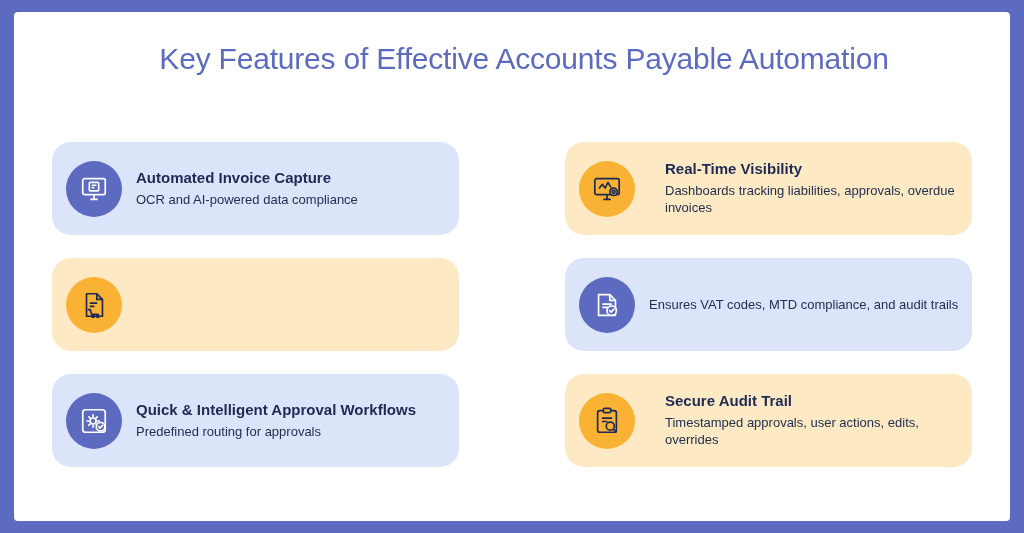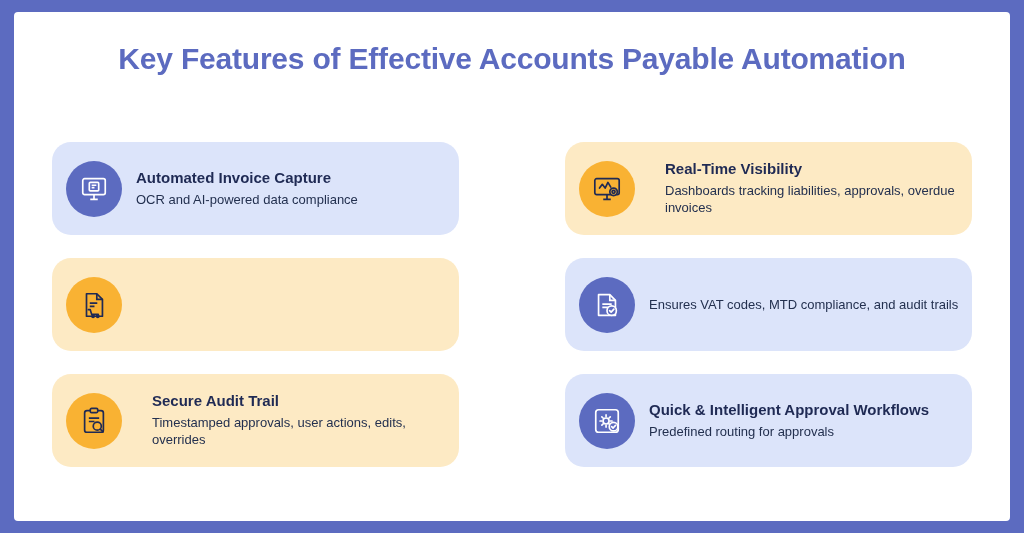--- a/index.html
+++ b/index.html
@@ -22,23 +22,24 @@
     background: #ffffff;
     border-radius: 4px;
   }
   .title {
     position: absolute;
     left: 0;
     top: 30px;
     width: 996px;
     text-align: center;
     font-size: 30px;
-    font-weight: bold;
+    font-weight: normal;
     color: #5c6bc0;
     letter-spacing: -0.2px;
+    padding-left: 12px;
   }
   .grid {
     position: absolute;
     left: 38px;
     top: 130px;
     width: 920px;
     display: grid;
     grid-template-columns: 407px 407px;
     grid-column-gap: 106px;
     grid-row-gap: 23px;
@@ -147,46 +148,46 @@
           <path d="M11 15h10M11 18.5h7"></path>
           <circle cx="21" cy="22" r="5" fill="#5c6bc0"></circle>
           <path d="M18.8 22l1.6 1.6 3-3.2" stroke-linecap="round" stroke-linejoin="round"></path>
         </svg>
       </div>
       <div class="card-text">
         <div class="card-desc">Ensures VAT codes, MTD compliance, and audit trails</div>
       </div>
     </div>
 
+    <div class="card blue">
+      <div class="icon-wrap indigo">
+        <svg width="30" height="30" viewBox="0 0 32 32" fill="none" stroke="#ffffff" stroke-width="1.8">
+          <rect x="4" y="4" width="24" height="24" rx="3"></rect>
+          <circle cx="15" cy="16" r="3.2"></circle>
+          <path d="M15 9.5v1.8M15 20.7v1.8M8.6 16h1.8M19.6 16h1.8M10.5 11.5l1.3 1.3M18.2 19.2l1.3 1.3M19.5 11.5l-1.3 1.3M11.8 19.2l-1.3 1.3" stroke-linecap="round"></path>
+          <circle cx="23" cy="22" r="4.6" fill="#5c6bc0"></circle>
+          <path d="M21 22l1.5 1.5 2.6-2.8" stroke-linecap="round" stroke-linejoin="round"></path>
+        </svg>
+      </div>
+      <div class="card-text">
+        <div class="card-title">Quick &amp; Intelligent Approval Workflows</div>
+        <div class="card-desc">Predefined routing for approvals</div>
+      </div>
+    </div>
+
     <div class="card cream">
       <div class="icon-wrap amber">
         <svg width="30" height="30" viewBox="0 0 32 32" fill="none" stroke="#1f2a54" stroke-width="1.8">
           <rect x="6" y="5" width="20" height="23" rx="2.5"></rect>
           <rect x="12" y="2.5" width="8" height="4.5" rx="1.5" fill="#f9b233"></rect>
           <path d="M10.5 13h11M10.5 16.5h6"></path>
           <circle cx="19.5" cy="21.5" r="4.3" fill="#f9b233"></circle>
           <path d="M22.7 24.7l3 3" stroke-linecap="round"></path>
         </svg>
       </div>
       <div class="card-text">
         <div class="card-title">Secure Audit Trail</div>
         <div class="card-desc">Timestamped approvals, user actions, edits, overrides</div>
       </div>
     </div>
 
-    <div class="card blue">
-      <div class="icon-wrap indigo">
-        <svg width="30" height="30" viewBox="0 0 32 32" fill="none" stroke="#ffffff" stroke-width="1.8">
-          <rect x="4" y="4" width="24" height="24" rx="3"></rect>
-          <circle cx="15" cy="16" r="3.2"></circle>
-          <path d="M15 9.5v1.8M15 20.7v1.8M8.6 16h1.8M19.6 16h1.8M10.5 11.5l1.3 1.3M18.2 19.2l1.3 1.3M19.5 11.5l-1.3 1.3M11.8 19.2l-1.3 1.3" stroke-linecap="round"></path>
-          <circle cx="23" cy="22" r="4.6" fill="#5c6bc0"></circle>
-          <path d="M21 22l1.5 1.5 2.6-2.8" stroke-linecap="round" stroke-linejoin="round"></path>
-        </svg>
-      </div>
-      <div class="card-text">
-        <div class="card-title">Quick &amp; Intelligent Approval Workflows</div>
-        <div class="card-desc">Predefined routing for approvals</div>
-      </div>
-    </div>
-
   </div>
 </div>
 
 </body></html>

